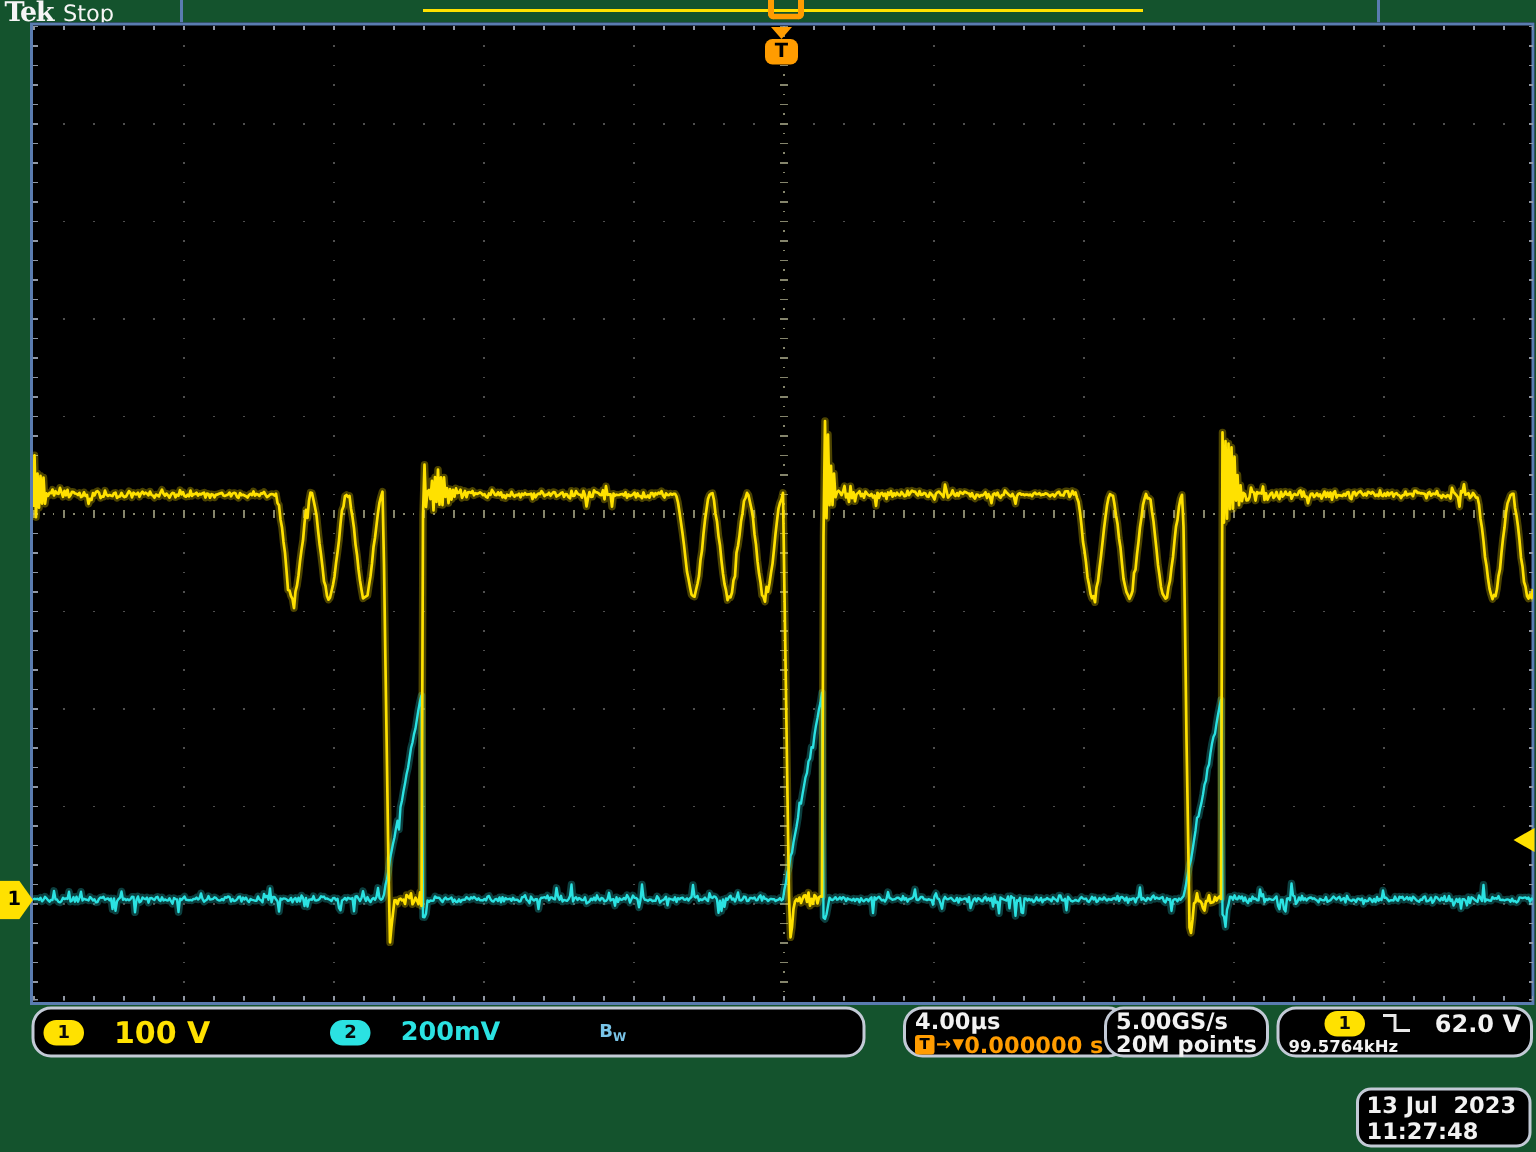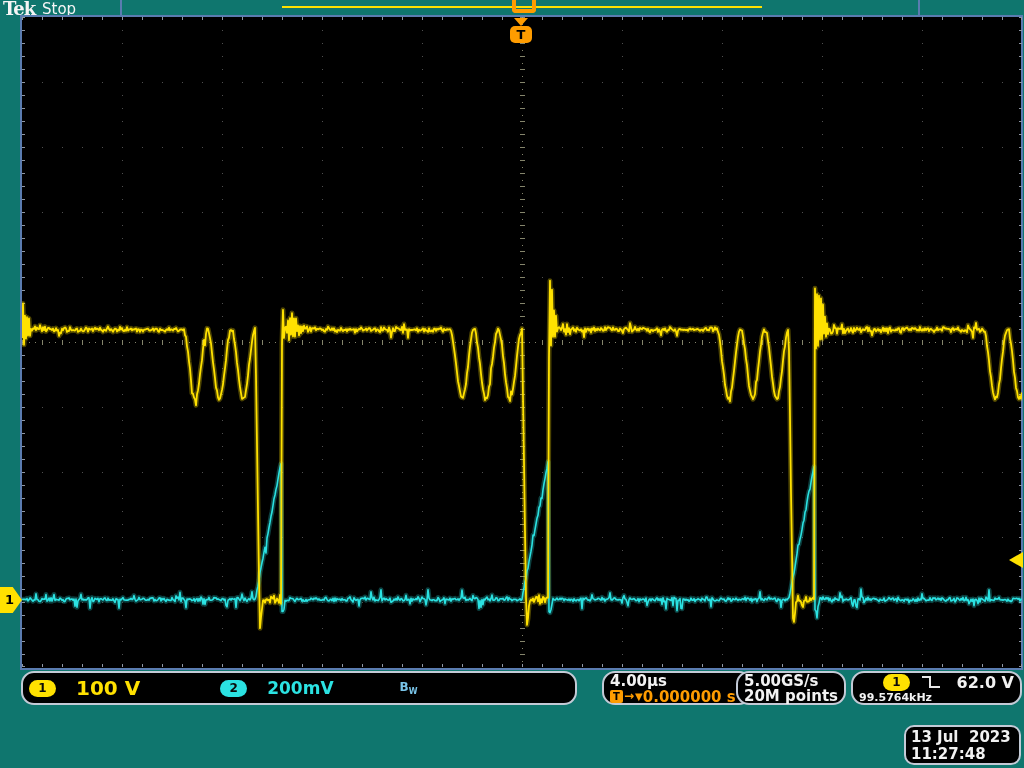--- a/index.html
+++ b/index.html
@@ -1,16 +1,16 @@
 <!DOCTYPE html>
 <html><head>
 <meta charset="utf-8">
 <style>
   html,body{margin:0;padding:0;background:#000;}
-  .screen{position:relative;width:1024px;height:768px;background:#0f766e;overflow:hidden;
+  .screen{position:relative;width:1024px;height:768px;background:#14532d;overflow:hidden;
           font-family:"DejaVu Sans",sans-serif;-webkit-font-smoothing:antialiased;}
   
   .tek-logo{position:absolute;left:3px;top:-2px;color:#f5f5f5;
             font-family:"DejaVu Serif","Liberation Serif",serif;font-weight:700;
             font-size:18px;letter-spacing:-1px;}
   .acq-status{position:absolute;left:42px;top:0px;color:#f5f5f5;font-size:15px;}
   .record-bar{position:absolute;left:120px;top:0;width:800px;height:15px;
               border-left:2px solid #5a7cb0;border-right:2px solid #5a7cb0;box-sizing:border-box;}
   .record-line{position:absolute;left:160px;top:6px;width:480px;height:2px;background:#ffe100;}
   .record-marker{position:absolute;left:390px;top:0px;width:16px;height:9px;

